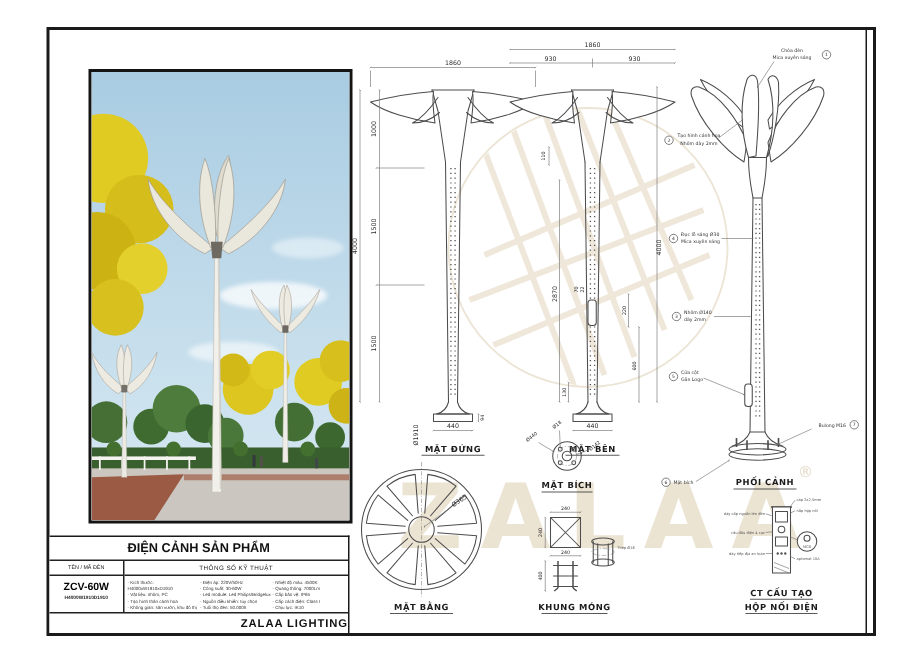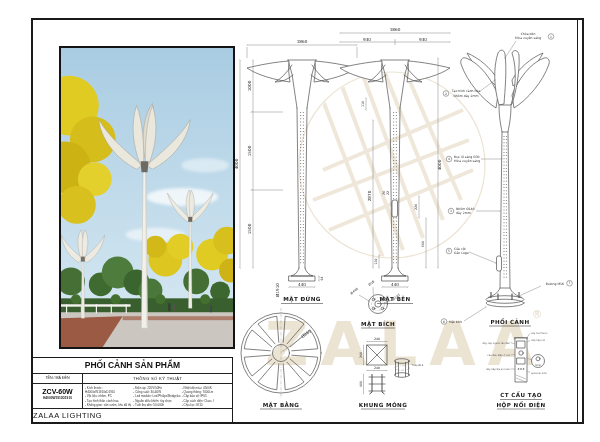--- a/index.html
+++ b/index.html
@@ -35,21 +35,21 @@
   .tb-header{height:15px;line-height:15px;text-align:center;font-weight:bold;font-size:8.5px;color:#111;border-bottom:1px solid #222;}
   .tb-mid{display:flex;height:34px;border-bottom:1px solid #222;}
   .tb-left{width:50px;border-right:1px solid #222;box-sizing:border-box;}
   .tb-right{flex:1;}
   .tb-name-head{height:9px;line-height:9px;font-size:3.6px;text-align:center;color:#222;border-bottom:1px solid #222;}
   .tb-spec-head{height:9px;line-height:9px;font-size:4.2px;text-align:center;color:#222;border-bottom:1px solid #222;letter-spacing:.3px;}
   .tb-model{font-weight:bold;font-size:7px;text-align:center;margin-top:4px;color:#000;}
   .tb-model-code{font-size:3.2px;text-align:center;color:#222;margin-top:1px;font-weight:bold;}
   .tb-specs{display:flex;padding:1.5px 2px;}
   .spec-col{flex:1;font-size:3px;line-height:1.45;color:#333;transform-origin:0 0;}
-  .tb-brand{height:14px;line-height:14px;text-align:left;font-weight:normal;font-size:7.5px;color:#111;letter-spacing:.6px;}
+  .tb-brand{height:14px;line-height:14px;text-align:right;font-weight:bold;font-size:7.5px;color:#111;letter-spacing:.6px;}
 </style>
 </head>
 <body>
 
 <div class="sheet">
   <div class="innerline"></div>
 
   <div class="photo">
     <svg viewBox="0 0 173 301" preserveAspectRatio="none">
       <defs>
@@ -426,21 +426,21 @@
         <ellipse class="ln" cx="169" cy="355" rx="7.5" ry="2.3" stroke-width=".5"></ellipse>
         <path class="ln" d="M162.5,341 V355 M165.5,342.5 V356.5 M172.5,342.5 V356.5 M175.5,341 V355" stroke-width=".5"></path>
       </g>
       <text class="tny" x="178.5" y="346">Thép Ø16</text>
       <text class="lbl" x="150" y="386.5">KHUNG MÓNG</text>
       <line class="ul" x1="128" y1="389" x2="172" y2="389"></line>
     </g>
   </svg>
 
   <div class="tb">
-    <div class="tb-header">PHỐI CẢNH SẢN PHẨM</div>
+    <div class="tb-header">ĐIỆN CẢNH SẢN PHẨM</div>
     <div class="tb-mid">
       <div class="tb-left">
         <div class="tb-name-head">TÊN / MÃ ĐÈN</div>
         <div class="tb-model">ZCV-60W</div>
         <div class="tb-model-code">H4000W1910D1910</div>
       </div>
       <div class="tb-right">
         <div class="tb-spec-head">THÔNG SỐ KỸ THUẬT</div>
         <div class="tb-specs">
           <div class="spec-col">

